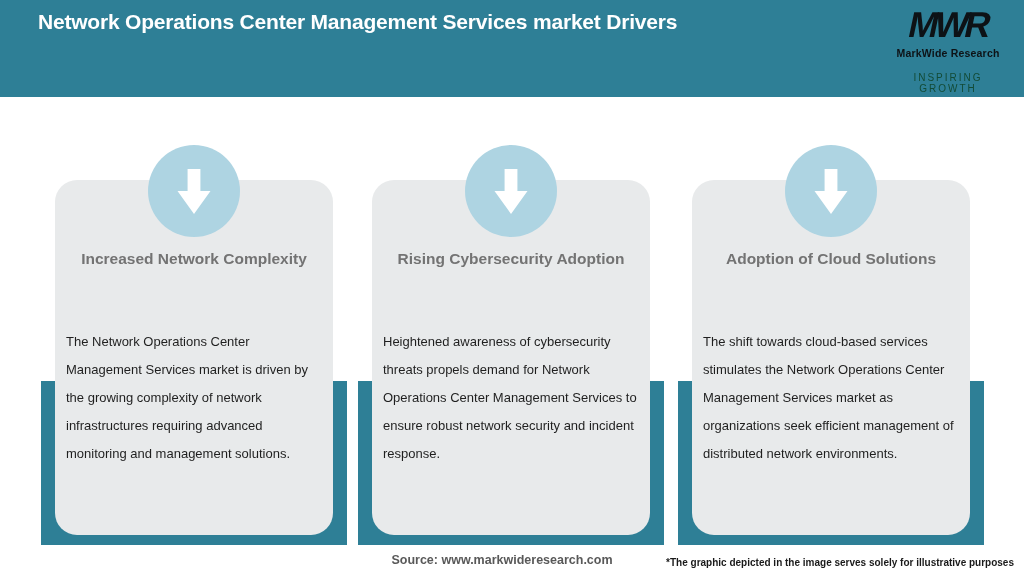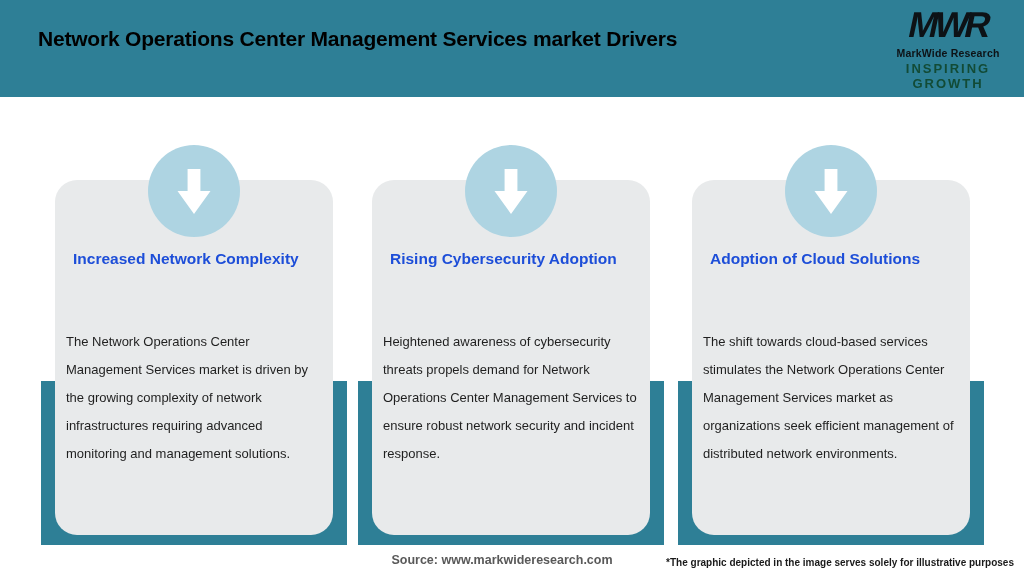--- a/index.html
+++ b/index.html
@@ -16,56 +16,56 @@
     width:1024px;height:576px;overflow:hidden;position:relative;
   }
   .canvas{position:absolute;top:0;left:0;width:1024px;height:576px;background:#ffffff;}
 
   
   .header{
     position:absolute;top:0;left:0;width:1024px;height:97px;
     background:var(--teal);
   }
   .page-title{
-    position:absolute;left:38px;top:27px;
-    font-size:21px;font-weight:700;color:#000000;letter-spacing:-0.2px;
+    position:absolute;left:38px;top:10px;
+    font-size:21px;font-weight:700;color:#ffffff;letter-spacing:-0.2px;
     white-space:nowrap;
   }
   .logo{position:absolute;top:10px;right:16px;width:120px;text-align:center;}
   .logo-monogram{
     font-size:36px;font-weight:900;color:#0d1216;line-height:30px;
     letter-spacing:-4px;transform:skewX(-12deg);
     font-family:"Liberation Sans","DejaVu Sans",sans-serif;
   }
   .logo-name{
     margin-top:7px;font-size:10.5px;font-weight:700;color:#0d1216;letter-spacing:0.2px;
   }
   .logo-tagline{
-    margin-top:2px;font-size:13px;font-weight:700;color:#124b36;letter-spacing:2px;
+    margin-top:13px;font-size:10px;font-weight:400;color:#124b36;letter-spacing:2px;
   }
 
   
   .col{position:absolute;top:0;left:0;}
   .backdrop{
     position:absolute;top:381px;width:306px;height:164px;
     background:var(--teal);
   }
   .backdrop-1{left:41px;}
   .backdrop-2{left:358px;}
   .backdrop-3{left:678px;}
   .card{
     position:absolute;top:180px;width:278px;height:355px;
     background:var(--card-gray);border-radius:22px;
   }
   .card-1{left:55px;}
   .card-2{left:372px;}
   .card-3{left:692px;}
   .card-title{
     position:absolute;top:68px;left:0;width:100%;
-    text-align:left;font-size:15.5px;font-weight:700;color:#1d4ed8;
+    text-align:center;font-size:15.5px;font-weight:700;color:#737373;
     line-height:21px;padding:0 18px;
   }
   .card-body{
     position:absolute;top:148px;left:0;width:100%;
     font-size:13px;color:#1f1f1f;line-height:28px;padding:0 11px;
     text-align:left;
   }
   .icon-circle{
     position:absolute;top:145px;width:92px;height:92px;border-radius:50%;
     background:var(--light-blue);

